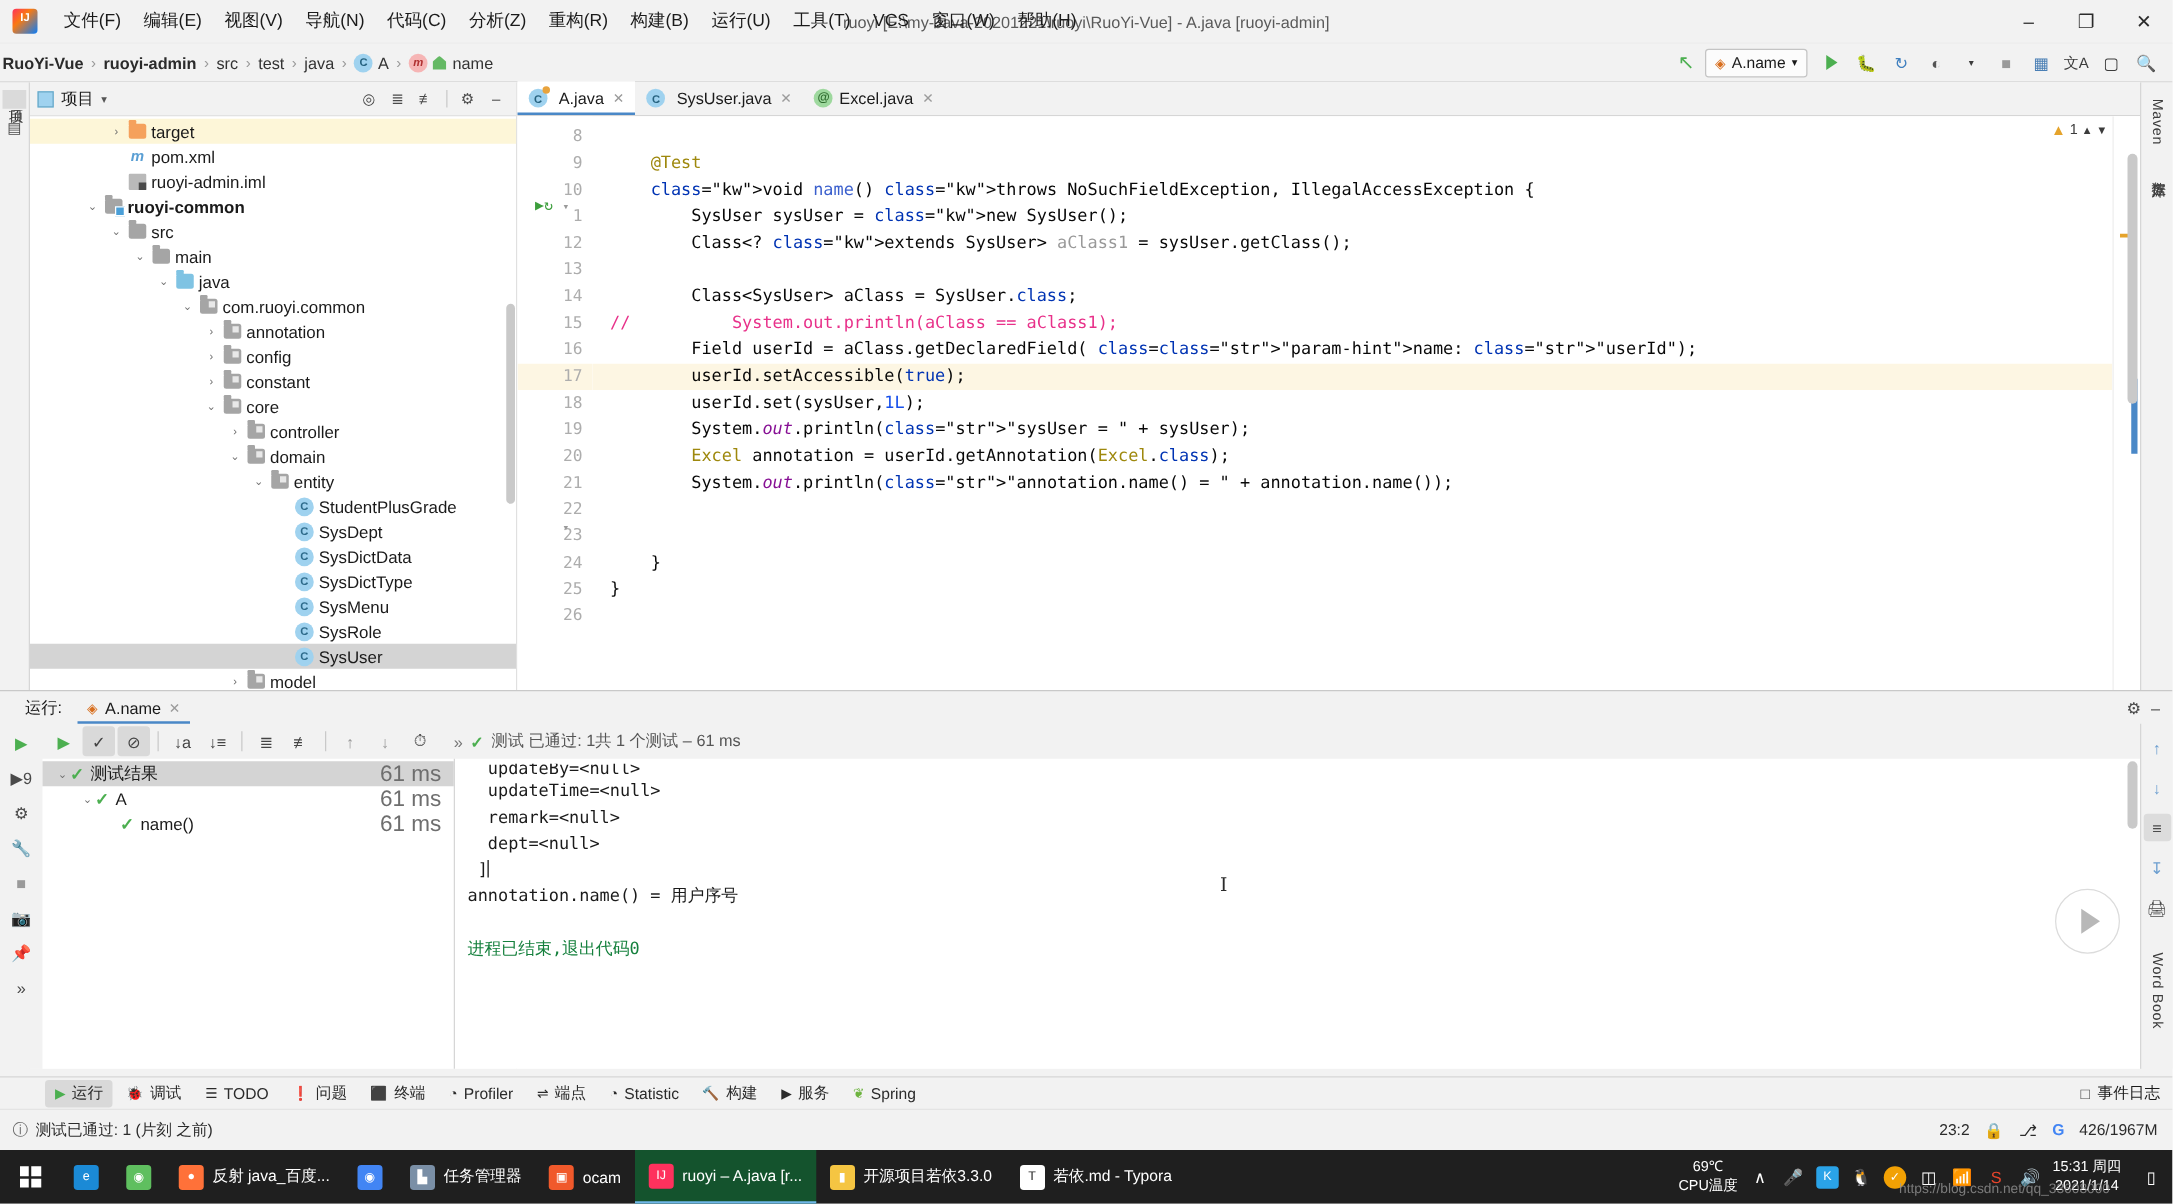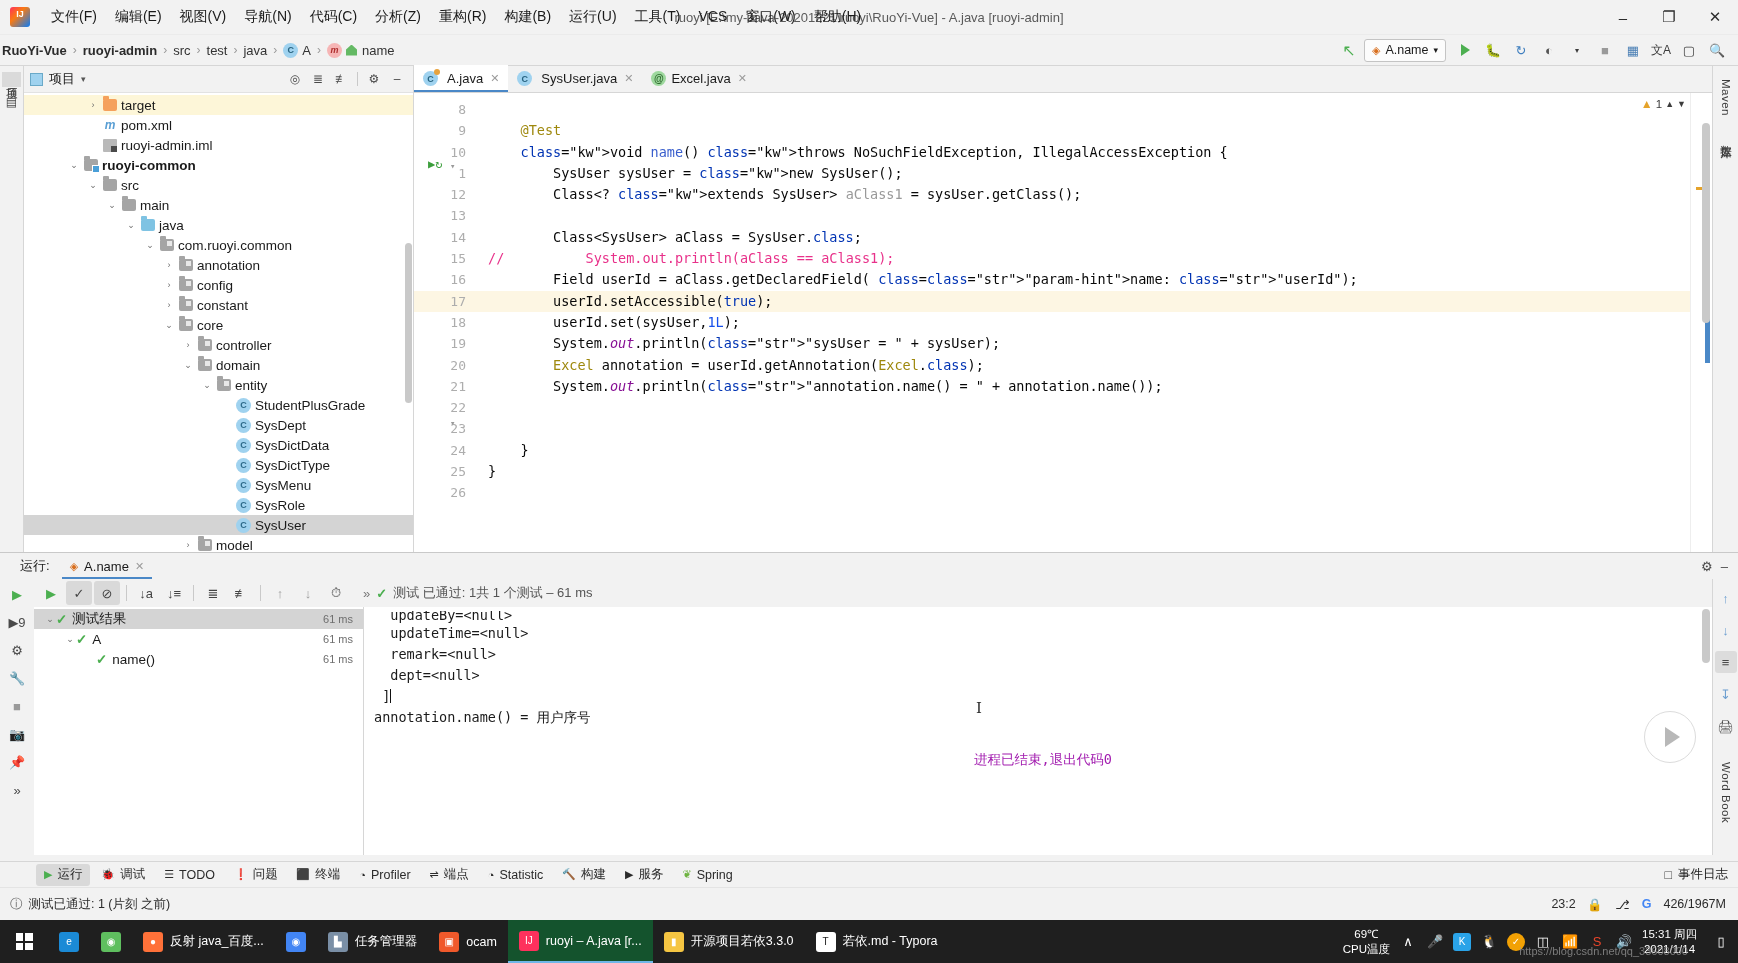--- a/index.html
+++ b/index.html
@@ -218,27 +218,27 @@
   .test-status{
     margin-left:12px;display:flex;align-items:center;gap:6px;font-size:13px;color:#555;
   }
   .check{ color:#4caf50;font-weight:bold;}
   .run-split{ flex:1;display:flex;min-height:0;}
   .test-tree{
     width:330px;background:#fff;border-right:1px solid #d6d6d6;flex:none;font-size:13.5px;padding-top:2px;
   }
   .ttrow{ height:20px;display:flex;align-items:center;padding-right:10px;}
   .ttrow.sel{ background:#d4d4d4;}
-  .tt-time{ margin-left:auto;color:#6e6e6e;font-size:11px;}
+  .tt-time{ margin-left:auto;color:#6e6e6e;font-size:18px;}
   .console{
     flex:1;background:#fff;position:relative;overflow:hidden;
     font-family:"DejaVu Sans Mono",monospace;font-size:13.5px;padding:4px 0 0 10px;color:#1a1a1a;
   }
   .coline{ height:21px;line-height:21px;white-space:pre;}
-  .coline.link{ color:#a21caf;text-align:center;}
+  .coline.link{ color:#15803d;}
   .caret{ display:inline-block;width:1px;height:14px;background:#111;vertical-align:-2px;}
   .cons-scroll{ position:absolute;right:2px;top:2px;width:8px;background:#c9c9c9;border-radius:4px;}
   .text-cursor{
     position:absolute;font-size:15px;color:#2b2b2b;font-family:"DejaVu Serif",serif;
   }
   .run-rail{
     width:26px;background:#f2f2f2;border-left:1px solid #d6d6d6;display:flex;flex-direction:column;
     align-items:center;padding-top:8px;gap:10px;flex:none;
   }
 

